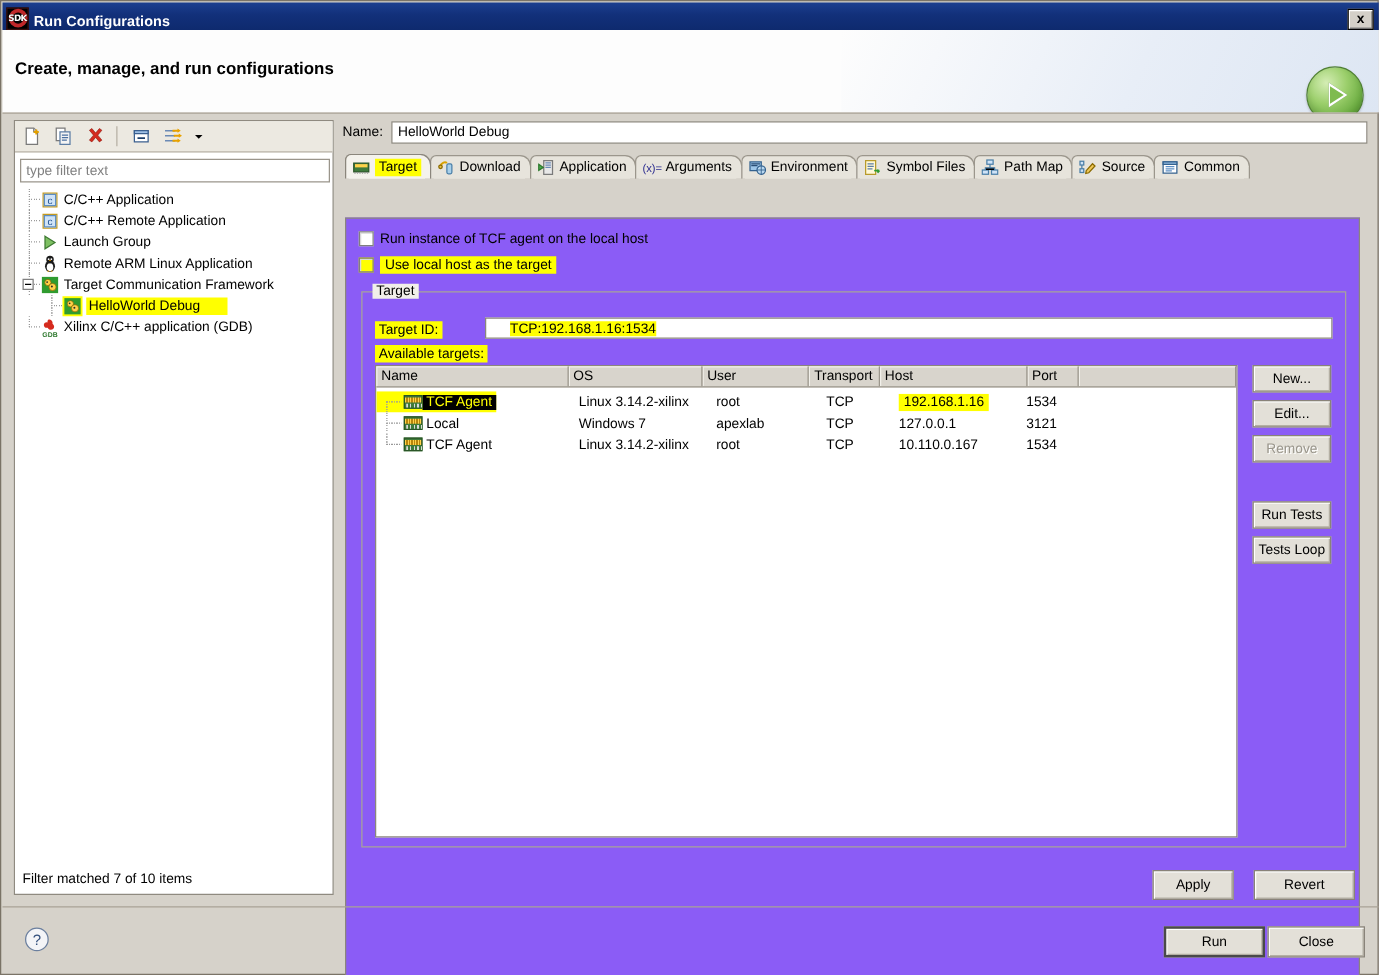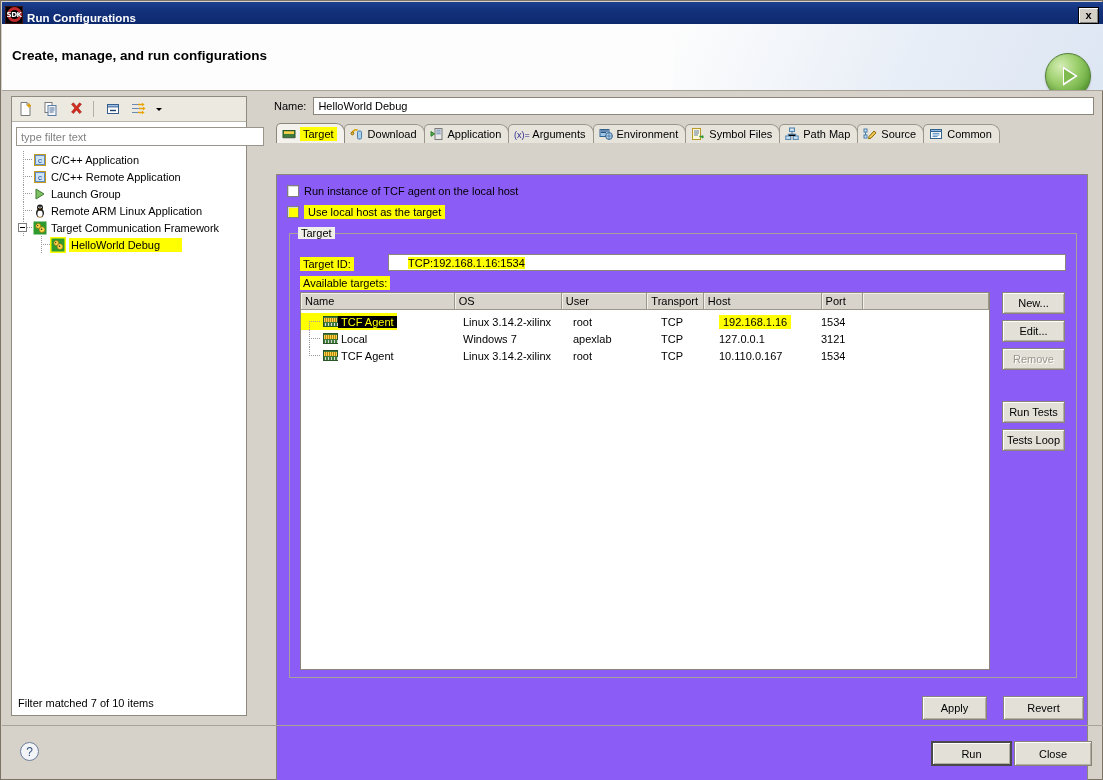--- a/index.html
+++ b/index.html
@@ -101,21 +101,21 @@
   }
   .hdr-sep{
     position:absolute;left:1px;top:89px;width:1101px;height:1px;background:#a9a296;
   }
   
   .body{
     position:absolute;left:1px;top:90px;width:1101px;height:600px;
   }
   
   .leftpanel{
-    position:absolute;left:9px;top:5px;width:236px;height:620px;
+    position:absolute;left:9px;top:5px;width:256px;height:620px;
     background:#fff;border:1px solid #8f8a80;box-sizing:border-box;
   }
   .lp-toolbar{
     position:absolute;left:0;top:0;width:100%;height:25px;
     background:#ece9e1;border-bottom:1px solid #b9b4a9;
     display:flex;align-items:center;box-sizing:border-box;
   }
   .tbtn{width:22px;height:21px;margin-left:3px;position:relative;cursor:pointer;display:flex;align-items:center;justify-content:center;}
   .sep-v{width:1px;height:16px;background:#b5b0a4;margin:0 5px 0 6px;}
   .filterbox{
@@ -443,20 +443,33 @@
               <rect x="1.5" y="1.5" width="13" height="13" fill="#2f9b2f"></rect>
               <circle cx="6.3" cy="6" r="2.5" fill="#ffd24a" stroke="#8a6a00" stroke-width=".6"></circle>
               <circle cx="10" cy="9.6" r="2.9" fill="#ffd24a" stroke="#8a6a00" stroke-width=".6"></circle>
               <circle cx="5.7" cy="5.6" r=".7" fill="#2a2a2a"></circle>
               <circle cx="9.5" cy="9.2" r=".8" fill="#2a2a2a"></circle>
             </svg>
           </div>
           <span class="tlabel hl" style="padding:1px 22px 1px 2px">HelloWorld Debug</span>
         </div>
 
+        <div class="trow">
+          <div class="twist">
+              <div class="tdash"></div>
+            <div style="position:absolute;left:11px;top:0;width:1px;height:9px;background:repeating-linear-gradient(180deg,#9a9a9a 0 1px,transparent 1px 2px)"></div>
+          </div>
+          <div class="ticon">
+            <svg width="16" height="16" viewBox="0 0 16 16">
+              <path d="M7 1.5c2 0 3.5 1.5 3 3.5 1.5 1 1.8 3 .5 4.2-1.3 1.2-3.8.6-4.4-1-1.8.4-3.3-1-3-2.7.3-1.6 2-2 3-1.6-.4-1.3.3-2.4.9-2.4z" fill="#d52b1e"></path>
+              <text x="8" y="15.4" font-size="5.5" font-family="sans-serif" text-anchor="middle" fill="#2f7a2f" font-weight="bold">GDB</text>
+            </svg>
+          </div>
+          <span class="tlabel">Xilinx C/C++ application (GDB)</span>
+        </div>
 
       </div>
 
       <div class="lp-status">Filter matched 7 of 10 items</div>
     </div>
 
     <div class="rightpanel">
 
       <div class="name-row">
         <span class="name-lbl">Name:</span>

